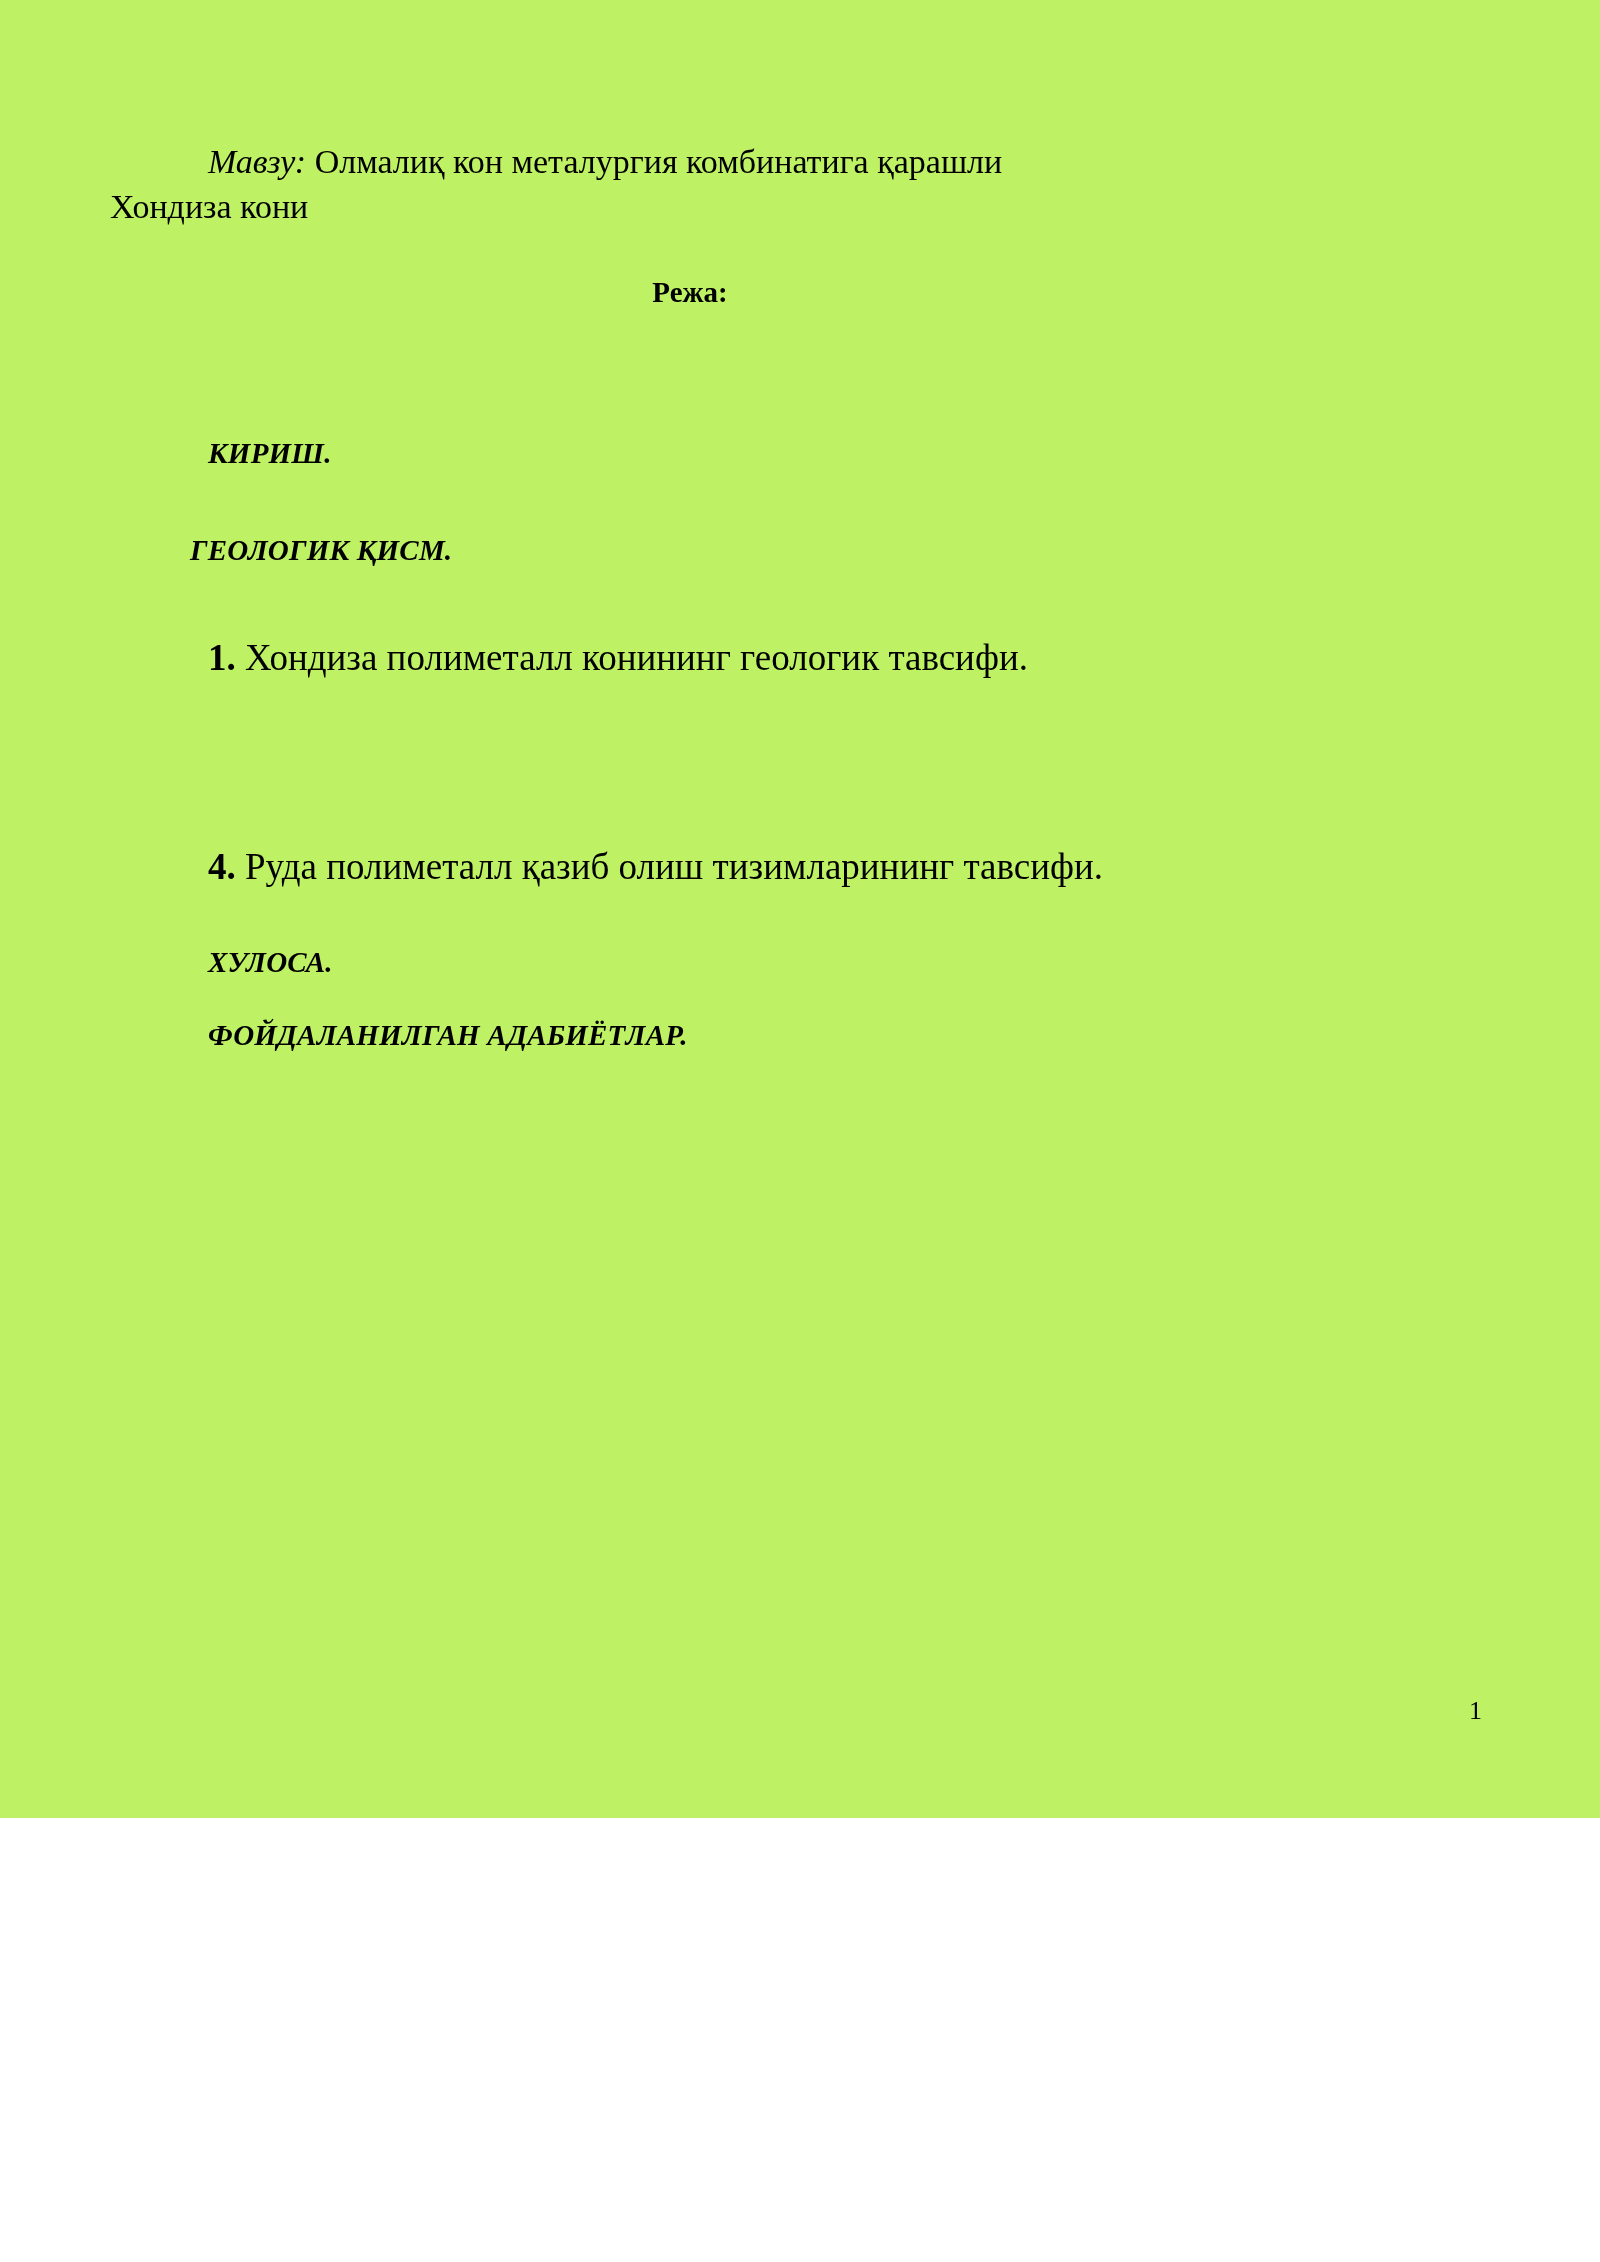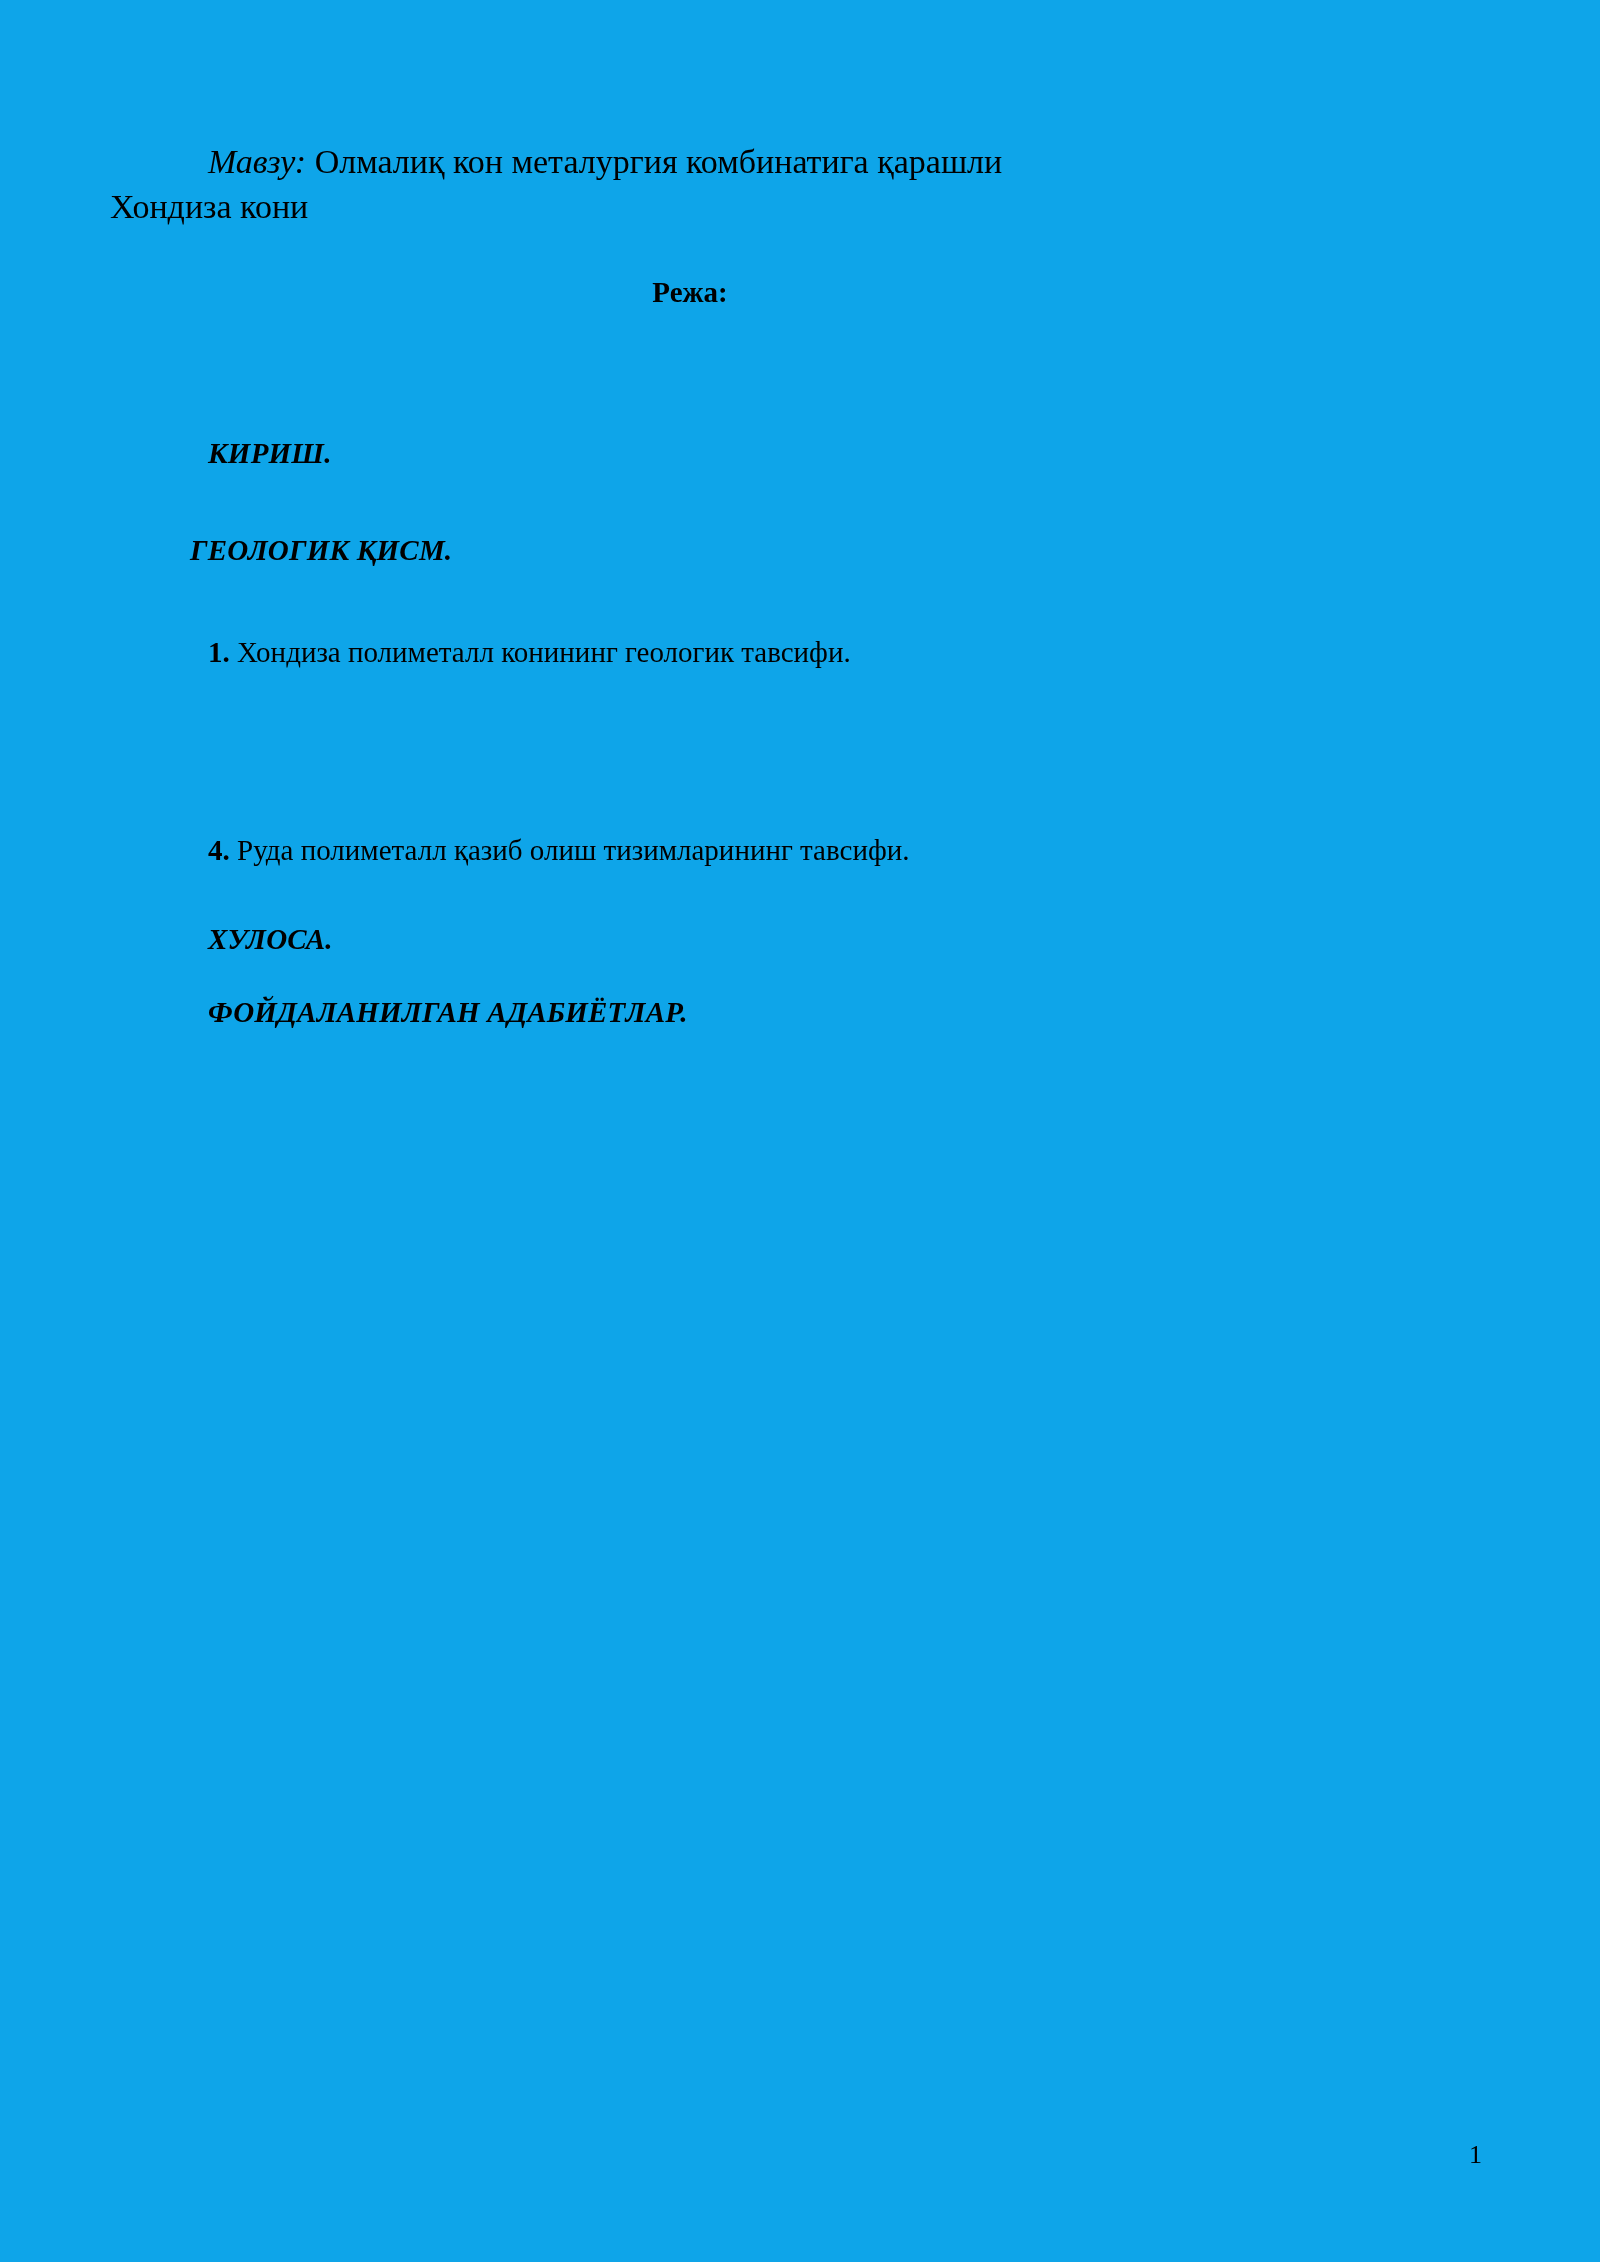--- a/index.html
+++ b/index.html
@@ -12,22 +12,22 @@
     height: 2262px;
     position: relative;
     font-family: "Liberation Serif", "DejaVu Serif", serif;
     color: #000000;
     overflow: hidden;
   }
   .page {
     position: absolute;
     top: 0; left: 0;
     width: 1600px;
-    height: 2262px;
-    background: #0ea5e9;
+    height: 1818px;
+    background: #bef264;
     box-sizing: border-box;
     padding: 0;
   }
   .content {
     position: absolute;
     left: 110px;
     top: 140px;
     width: 1340px;
   }
   .title-line {
@@ -59,21 +59,21 @@
     letter-spacing: 0.2px;
     font-style: italic;
   }
   .section-bold.indented {
     margin-left: 80px;
   }
   .spacer-36 { height: 52px; }
   .spacer-46 { height: 64px; }
   .spacer-28 { height: 40px; }
   .list-item {
-    font-size: 29px;
+    font-size: 37px;
     margin: 0 0 0 98px;
     line-height: 1.45;
   }
   .list-item b {
     font-weight: bold;
   }
   .page-number {
     position: absolute;
     right: 118px;
     bottom: 92px;

